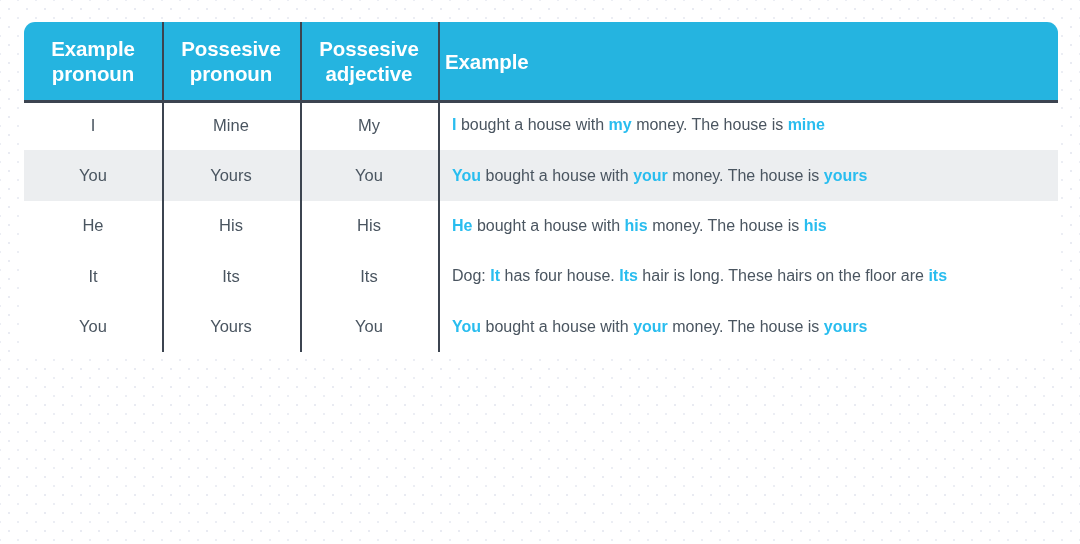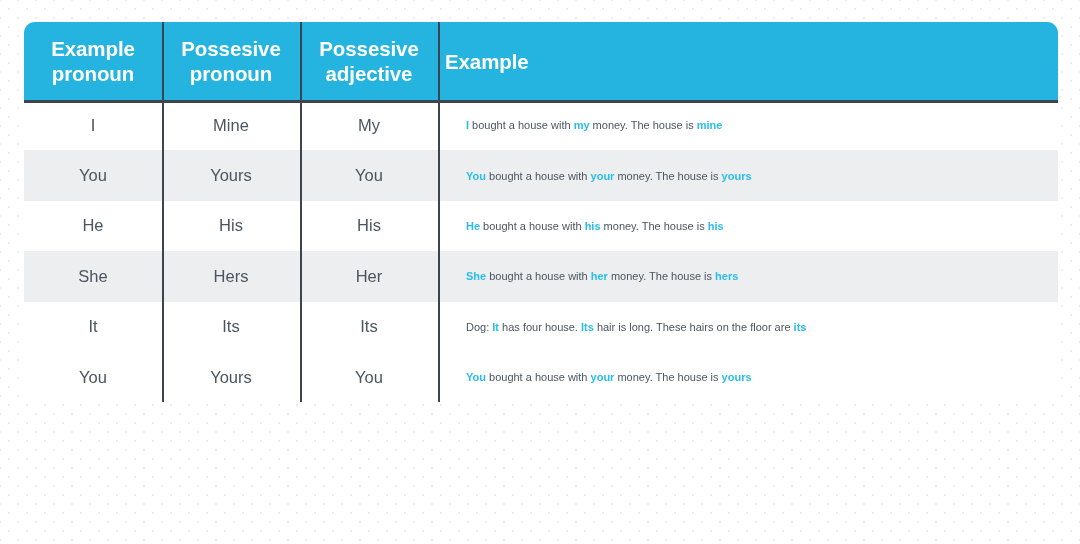--- a/index.html
+++ b/index.html
@@ -79,22 +79,22 @@
     text-align: center;
     vertical-align: middle;
     padding: 0;
     border: none;
   }
   tbody td.c2, tbody td.c3, tbody td.c4 {
     box-shadow: inset 2px 0 0 0 #3c4450;
   }
   tbody td.col-example {
     text-align: left;
-    padding-left: 28px;
-    font-size: 11px;
+    padding-left: 14px;
+    font-size: 16px;
     white-space: nowrap;
   }
   tbody td.col-example b {
     color: #29bdef;
     font-weight: bold;
   }
 
   
   col.w1 { width: 138px; }
   col.w2 { width: 138px; }
@@ -145,26 +145,20 @@
             <td class="c2">Yours</td>
             <td class="c3">You</td>
             <td class="c4 col-example"><b>You</b><span> bought a house with </span><b>your</b><span> money. The house is </span><b>yours</b></td>
           </tr>
           <tr class="odd">
             <td class="c1">He</td>
             <td class="c2">His</td>
             <td class="c3">His</td>
             <td class="c4 col-example"><b>He</b><span> bought a house with </span><b>his</b><span> money. The house is </span><b>his</b></td>
           </tr>
-          <tr class="even">
-            <td class="c1">She</td>
-            <td class="c2">Hers</td>
-            <td class="c3">Her</td>
-            <td class="c4 col-example"><b>She</b><span> bought a house with </span><b>her</b><span> money. The house is </span><b>hers</b></td>
-          </tr>
           <tr class="odd">
             <td class="c1">It</td>
             <td class="c2">Its</td>
             <td class="c3">Its</td>
             <td class="c4 col-example"><span>Dog: </span><b>It</b><span> has four house. </span><b>Its</b><span> hair is long. These hairs on the floor are </span><b>its</b></td>
           </tr>
           <tr class="odd">
             <td class="c1">You</td>
             <td class="c2">Yours</td>
             <td class="c3">You</td>

